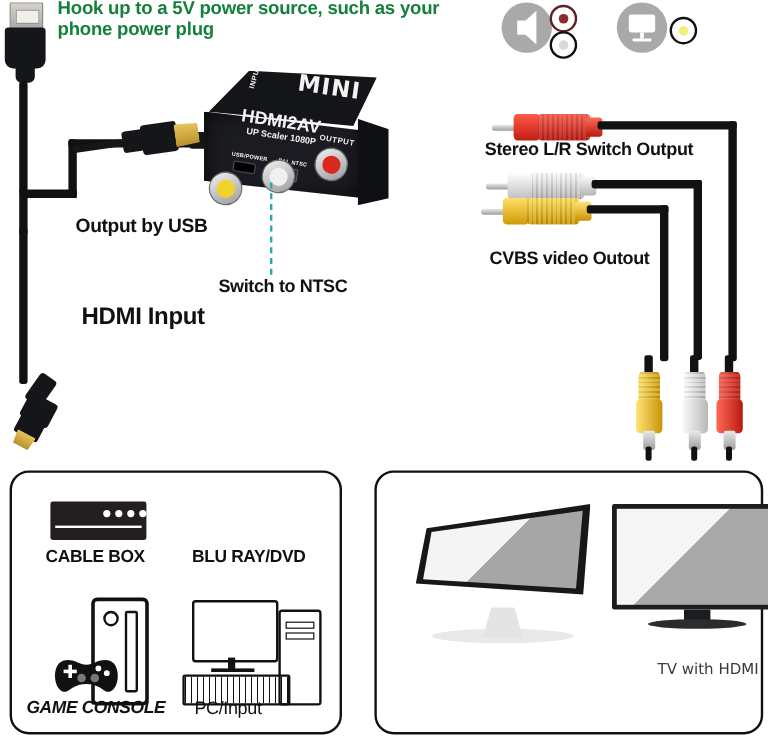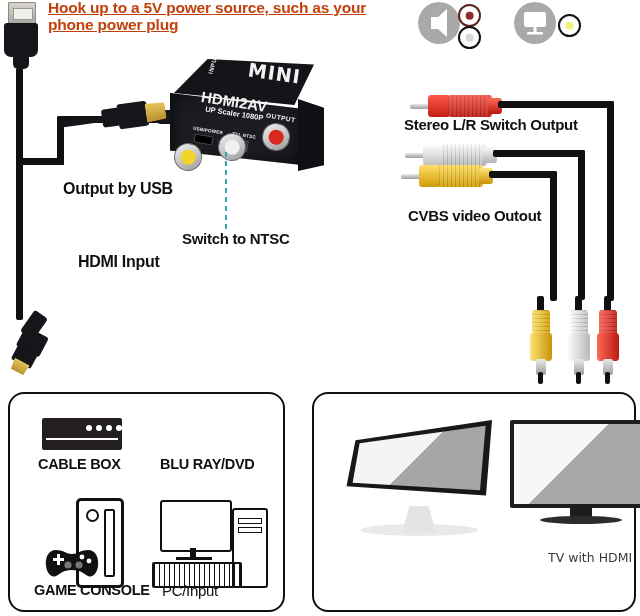--- a/index.html
+++ b/index.html
@@ -2,21 +2,21 @@
 <html><head>
 <meta charset="utf-8">
 <style>
   html,body{margin:0;padding:0;background:#ffffff;}
   body{
     width:640px;height:616px;position:relative;overflow:hidden;
     font-family:"Liberation Sans", sans-serif;
     color:#111;
   }
   .abs{position:absolute;}
-  .txt{font-weight:700;color:#c2410c;letter-spacing:-0.2px;line-height:1.12;text-decoration:underline;}
+  .txt{font-weight:700;color:#15803d;letter-spacing:-0.2px;line-height:1.12;}
 
   
   #headline{left:48px;top:-1px;width:340px;font-size:15.5px;}
   .cable-r{background:#111;position:absolute;border-radius:2px;}
 
   
   #usb-plug{left:8px;top:2px;width:26px;height:22px;
     background:linear-gradient(180deg,#d6d3cd 0%,#bdbab4 55%,#a8a5a0 100%);
     border:1px solid #8d8a85;border-radius:1px;}
   #usb-plug:after{content:"";position:absolute;left:4px;top:5px;width:18px;height:10px;
@@ -280,21 +280,21 @@
 <div class="abs">
   <div class="cable-r" style="left:604px;top:296px;width:7px;height:22px;"></div>
   <div class="plug-barrel ribs-v" style="left:599px;top:310px;width:18px;height:26px;background-color:#e8352a;"></div>
   <div class="plug-barrel" style="left:599px;top:310px;width:18px;height:26px;background:linear-gradient(90deg,rgba(255,130,115,.7),rgba(165,22,14,.5));"></div>
   <div class="plug-barrel" style="left:597px;top:333px;width:22px;height:28px;background:linear-gradient(90deg,#ff6a58,#b81a10);"></div>
   <div class="plug-tip" style="left:603px;top:359px;width:10px;height:16px;"></div>
   <div class="cable-r" style="left:605px;top:372px;width:5px;height:12px;"></div>
 </div>
 
 <div class="abs cap" style="left:63px;top:180px;font-size:16px;">Output by USB</div>
-<div class="abs cap" style="left:78px;top:253px;font-size:16px;text-align:right;">HDMI Input</div>
+<div class="abs cap" style="left:68px;top:253px;font-size:20px;text-align:right;">HDMI Input</div>
 <div class="abs cap" style="left:182px;top:230px;font-size:15px;">Switch to NTSC</div>
 
 <div class="panel" id="panelL">
 
   <div id="cablebox">
     <span class="led" style="left:44px;"></span>
     <span class="led" style="left:54px;"></span>
     <span class="led" style="left:64px;"></span>
     <span class="led" style="left:74px;"></span>
     <span class="line"></span>
@@ -311,21 +311,21 @@
     <svg width="56" height="34" viewBox="0 0 56 34">
       <path d="M12 4 C4 4 1 12 2 20 C3 28 8 32 12 30 C16 28 19 24 28 24 C37 24 40 28 44 30 C48 32 53 28 54 20 C55 12 52 4 44 4 C36 4 34 8 28 8 C22 8 20 4 12 4 Z" fill="#111"></path>
       <rect x="9" y="12" width="11" height="3" fill="#fff"></rect>
       <rect x="13" y="8" width="3" height="11" fill="#fff"></rect>
       <circle cx="38" cy="11" r="2.4" fill="#fff"></circle>
       <circle cx="45" cy="15" r="2.4" fill="#fff"></circle>
       <circle cx="24" cy="19" r="3.6" fill="#777"></circle>
       <circle cx="35" cy="19" r="3.6" fill="#777"></circle>
     </svg>
   </div>
-  <div class="cap" style="left:24px;top:188px;">GAME CONSOLE</div>
+  <div class="cap" style="left:12px;top:188px;font-style:italic;">GAME CONSOLE</div>
 
   <div id="pc-mon"></div>
   <div id="pc-stand"></div>
   <div id="pc-base"></div>
   <div id="pc-kb"></div>
   <div id="pc-tower">
     <span class="bay" style="top:8px;"></span>
     <span class="bay" style="top:17px;"></span>
   </div>
   <div class="cap" style="left:152px;top:188px;font-weight:400;font-size:15px;">PC/Input</div>

